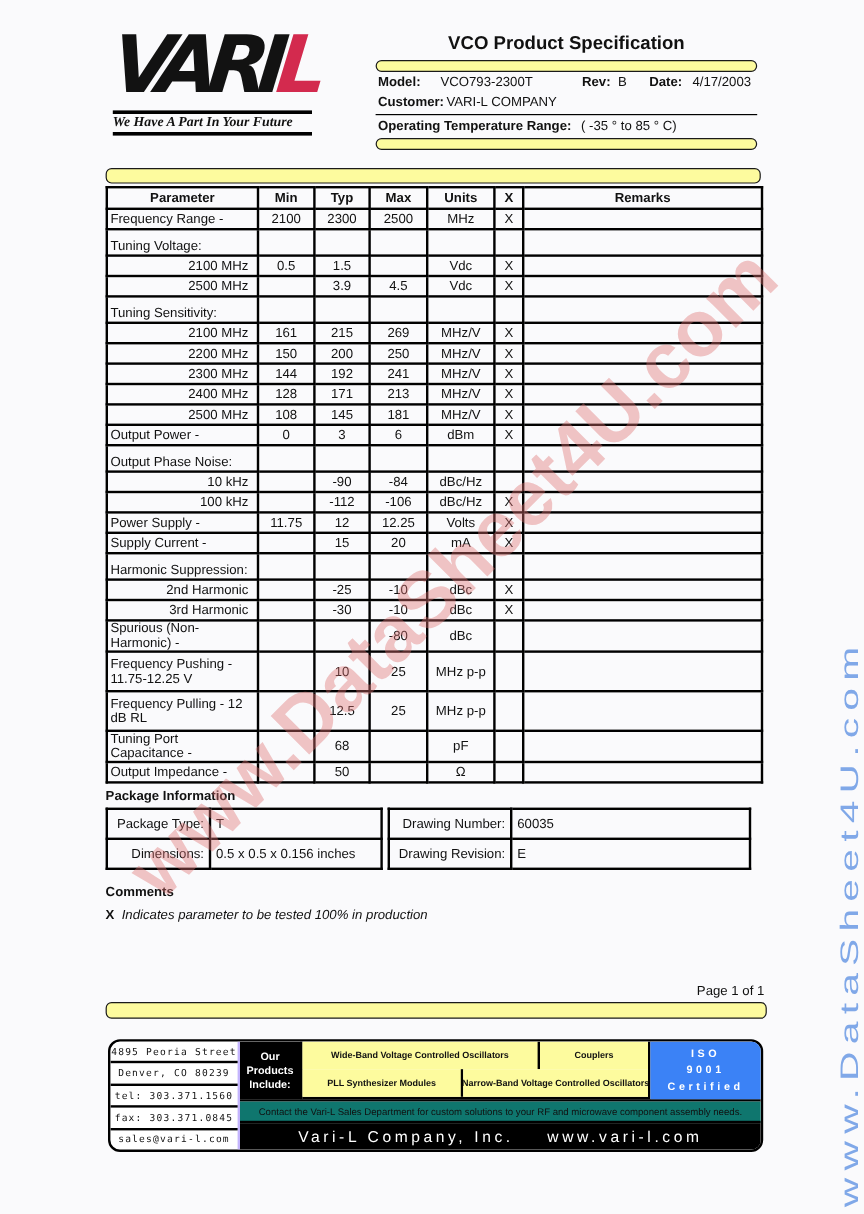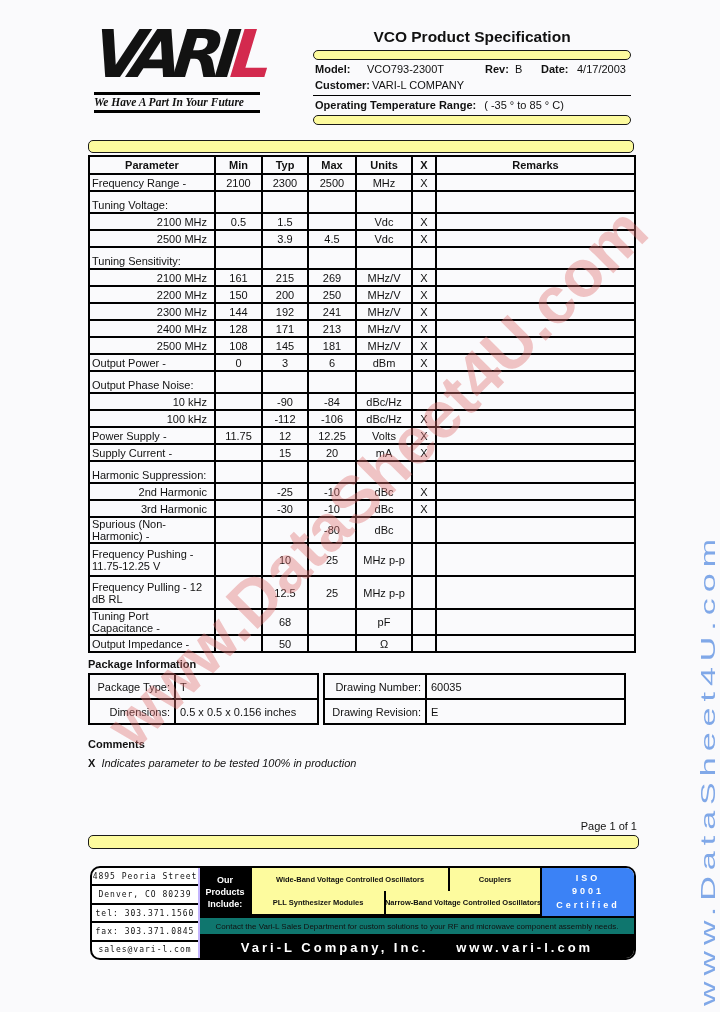--- a/index.html
+++ b/index.html
@@ -78,21 +78,21 @@
          justify-content:center;text-align:center;white-space:nowrap;overflow:hidden;}
   .ycell.c1{width:132px;border-right:2px solid #000;}
   .ycell.c2{flex:1;}
   .ycell.c3{width:196px;border-right:2px solid #000;}
   .ycell.c4{flex:1;}
   .iso{flex:1;background:#3b82f6;color:#fff;font-weight:bold;font-size:9px;letter-spacing:3px;
        display:flex;flex-direction:column;align-items:center;justify-content:center;line-height:1.45;}
   .contact{height:16px;display:flex;align-items:center;justify-content:center;font-size:8px;
            border-bottom:2px solid #000;white-space:nowrap;overflow:hidden;background:#0f766e;}
   .blackstrip{flex:1;background:#000;color:#fff;display:flex;align-items:center;justify-content:center;
-              gap:28px;font-weight:bold;font-size:13px;letter-spacing:3px;white-space:nowrap;}
+              gap:28px;font-weight:normal;font-size:13px;letter-spacing:3px;white-space:nowrap;}
 
   
   .wm-diag{left:23px;top:468px;width:650px;font-size:66px;font-weight:bold;
            color:rgba(222,112,112,0.40);white-space:nowrap;transform:rotate(-45deg);
            pointer-events:none;z-index:9;}
   .wm-vert{left:696px;top:1006px;font-size:34px;letter-spacing:6px;color:#80a8e8;
            white-space:nowrap;transform:rotate(-90deg) scaleY(0.62);transform-origin:0 0;
            pointer-events:none;z-index:9;}
 </style>
 </head>

